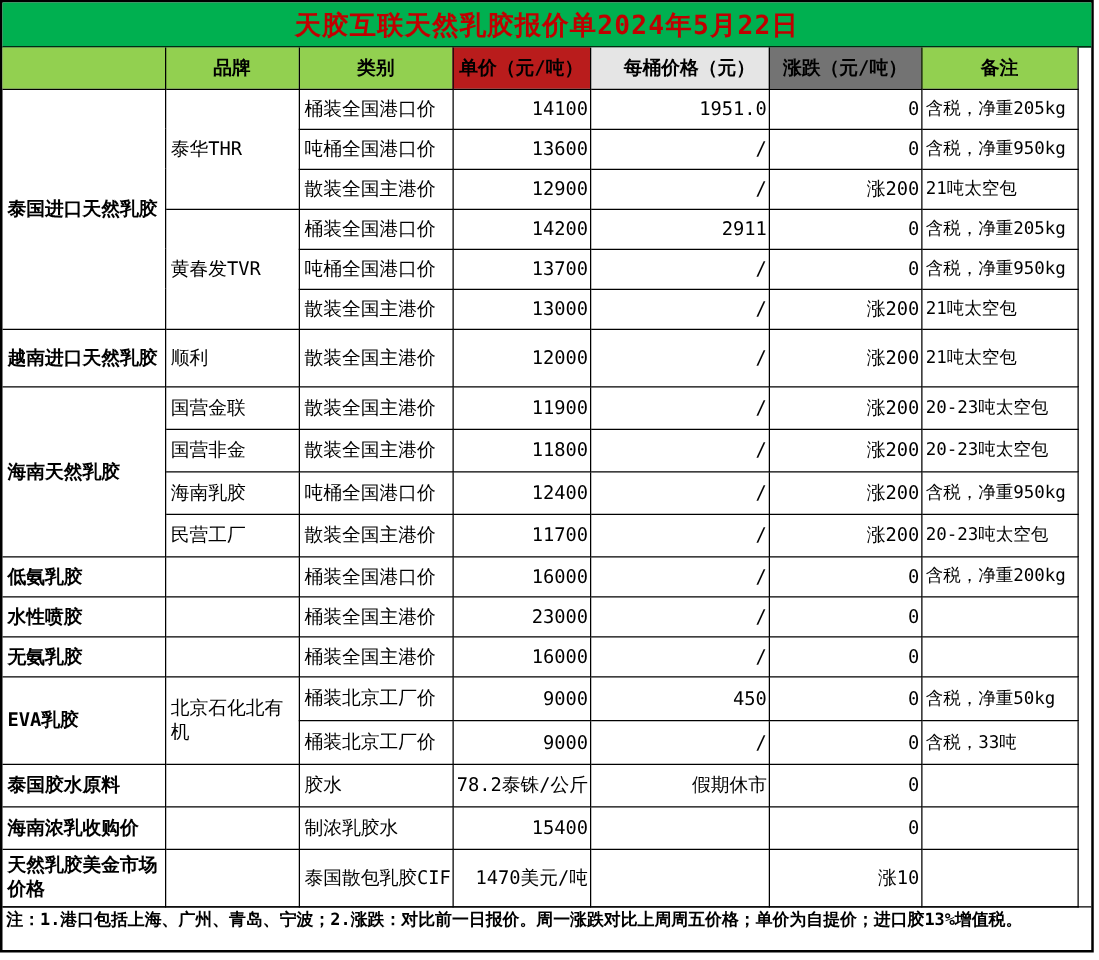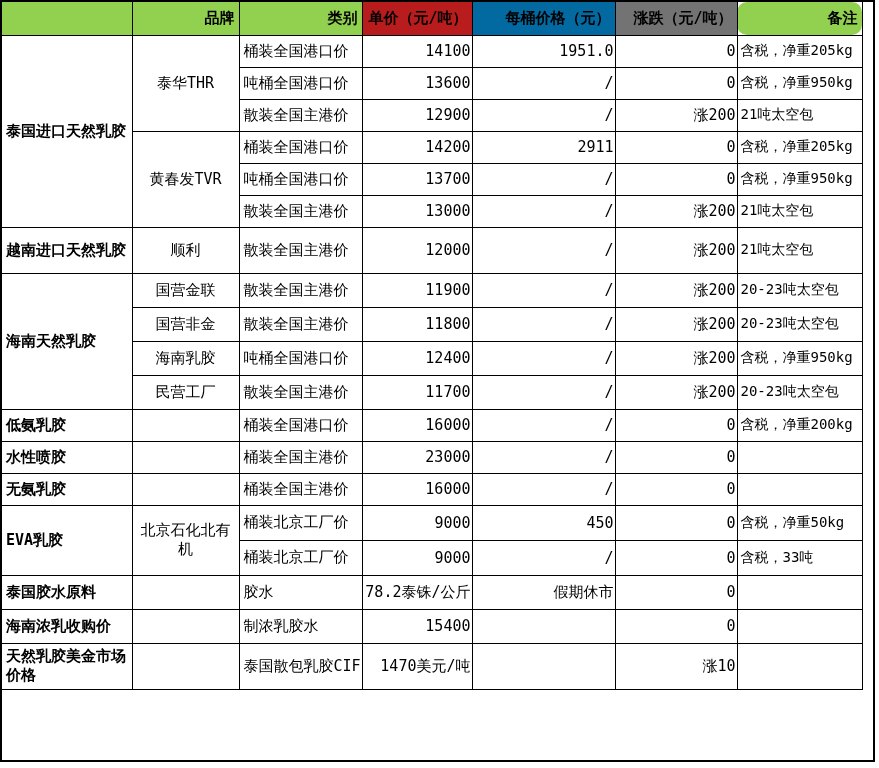--- a/index.html
+++ b/index.html
@@ -6,58 +6,59 @@
   body{width:879px;height:768px;overflow:hidden;
        font-family:"DejaVu Sans Mono","DejaVu Sans",sans-serif;color:#000;}
   .sheet{width:875px;height:762px;border:2px solid #000;box-sizing:border-box;
          background:#fff;position:relative;}
   .title-bar{height:35px;border-bottom:1px solid #000;display:flex;
              align-items:center;justify-content:center;
              font-weight:bold;font-size:21px;letter-spacing:1px;}
   table{border-collapse:collapse;table-layout:fixed;width:860px;}
   td{border:1px solid #000;padding:0 4px;font-size:15px;vertical-align:middle;}
   td:first-child{border-left:none;}
-  tr.hdr td{font-weight:bold;text-align:right;border-top:none;margin-top:31px;}
+  tr.hdr td{font-weight:bold;text-align:center;border-top:none;margin-top:31px;}
   td.group{font-weight:bold;text-align:left;white-space:normal;line-height:1.25;}
-  td.brand{text-align:center;white-space:normal;line-height:1.25;}
+  td.brand{white-space:normal;line-height:1.25;}
   td.cat{text-align:left;padding:0 2px 0 4px;white-space:nowrap;margin-left:40px;}
   td.num,td.barrel,td.chg{text-align:right;white-space:nowrap;padding:0 1px;}
   td.note{text-align:left;font-size:14px;white-space:nowrap;padding:0 3px;margin-top:40px;}
   tr.rh32{height:32px;} tr.rh33{height:33px;} tr.rh34{height:34px;}
   tr.rh35{height:35px;} tr.rh46{height:46px;}
   .footer-note{height:36px;box-sizing:border-box;border-top:1px solid #000;
                margin-top:-1px;font-weight:bold;font-size:13.5px;line-height:1.3;
                padding:2px 3px;white-space:normal;}
 </style>
 </head>
 <body>
 
 <div class="sheet">
 
+  <div class="title-bar" style="background: rgb(0, 176, 80); color: rgb(192, 0, 0);">天胶互联天然乳胶报价单2024年5月22日</div>
 
   <table>
     <colgroup>
       <col style="width:130px">
         <col style="width:107px">
         <col style="width:123px">
       <col style="width:110px">
         <col style="width:143px">
         <col style="width:122px">
       <col style="width:125px">
     </colgroup>
 
     <tbody>
         <tr class="hdr rh33">
       <td style="background: rgb(146, 208, 80);"></td>
       <td style="background: rgb(146, 208, 80);">品牌</td>
       <td style="background: rgb(146, 208, 80);">类别</td>
       <td style="background: #b91c1c;">单价（元/吨）</td>
-      <td style="background: #0369a1; padding-left: 20px;">每桶价格（元）</td>
+      <td style="background: #e5e5e5; padding-left: 20px;">每桶价格（元）</td>
       <td style="background: #737373;">涨跌（元/吨）</td>
-      <td style="background: rgb(146, 208, 80); border-radius: 10px;">备注</td>
+      <td style="background: rgb(146, 208, 80);">备注</td>
     </tr>
 
     <tr class="rh32">
       <td class="group" rowspan="6">泰国进口天然乳胶</td>
       <td class="brand" rowspan="3">泰华THR</td>
       <td class="cat">桶装全国港口价</td>
       <td class="num">14100</td>
       <td class="barrel">1951.0</td>
       <td class="chg">0</td>
       <td class="note">含税，净重205kg</td>
@@ -211,14 +212,15 @@
       <td class="brand"></td>
       <td class="cat">泰国散包乳胶CIF</td>
       <td class="num">1470美元/吨</td>
       <td class="barrel"></td>
       <td class="chg">涨10</td>
       <td class="note"></td>
     </tr>
   </tbody>
     </table>
 
+  <div class="footer-note">注：1.港口包括上海、广州、青岛、宁波；2.涨跌：对比前一日报价。周一涨跌对比上周周五价格；单价为自提价；进口胶13%增值税。</div>
 
 </div>
 
 </body></html>

